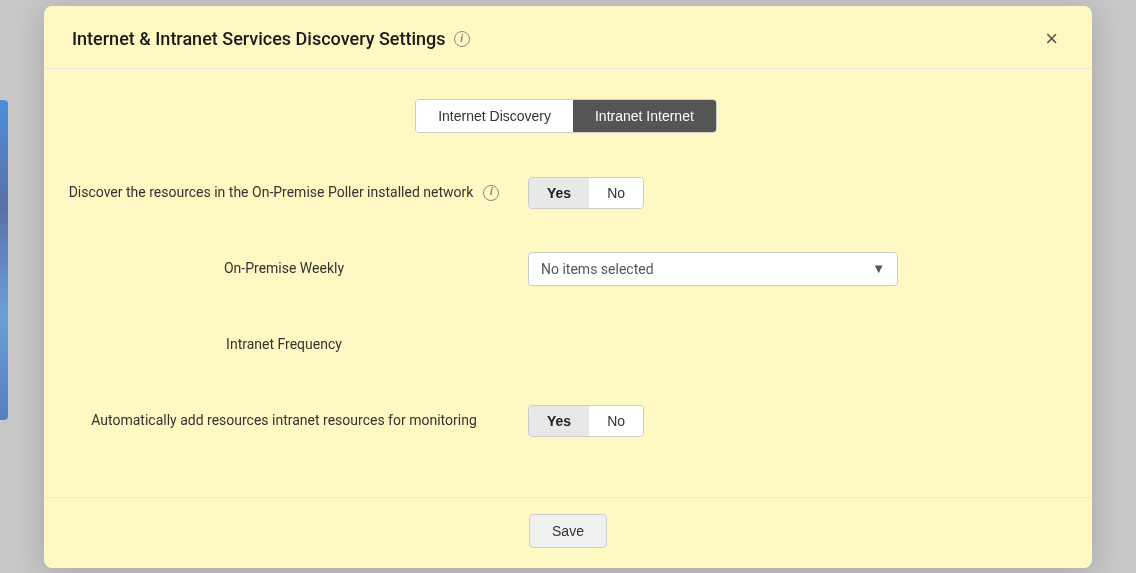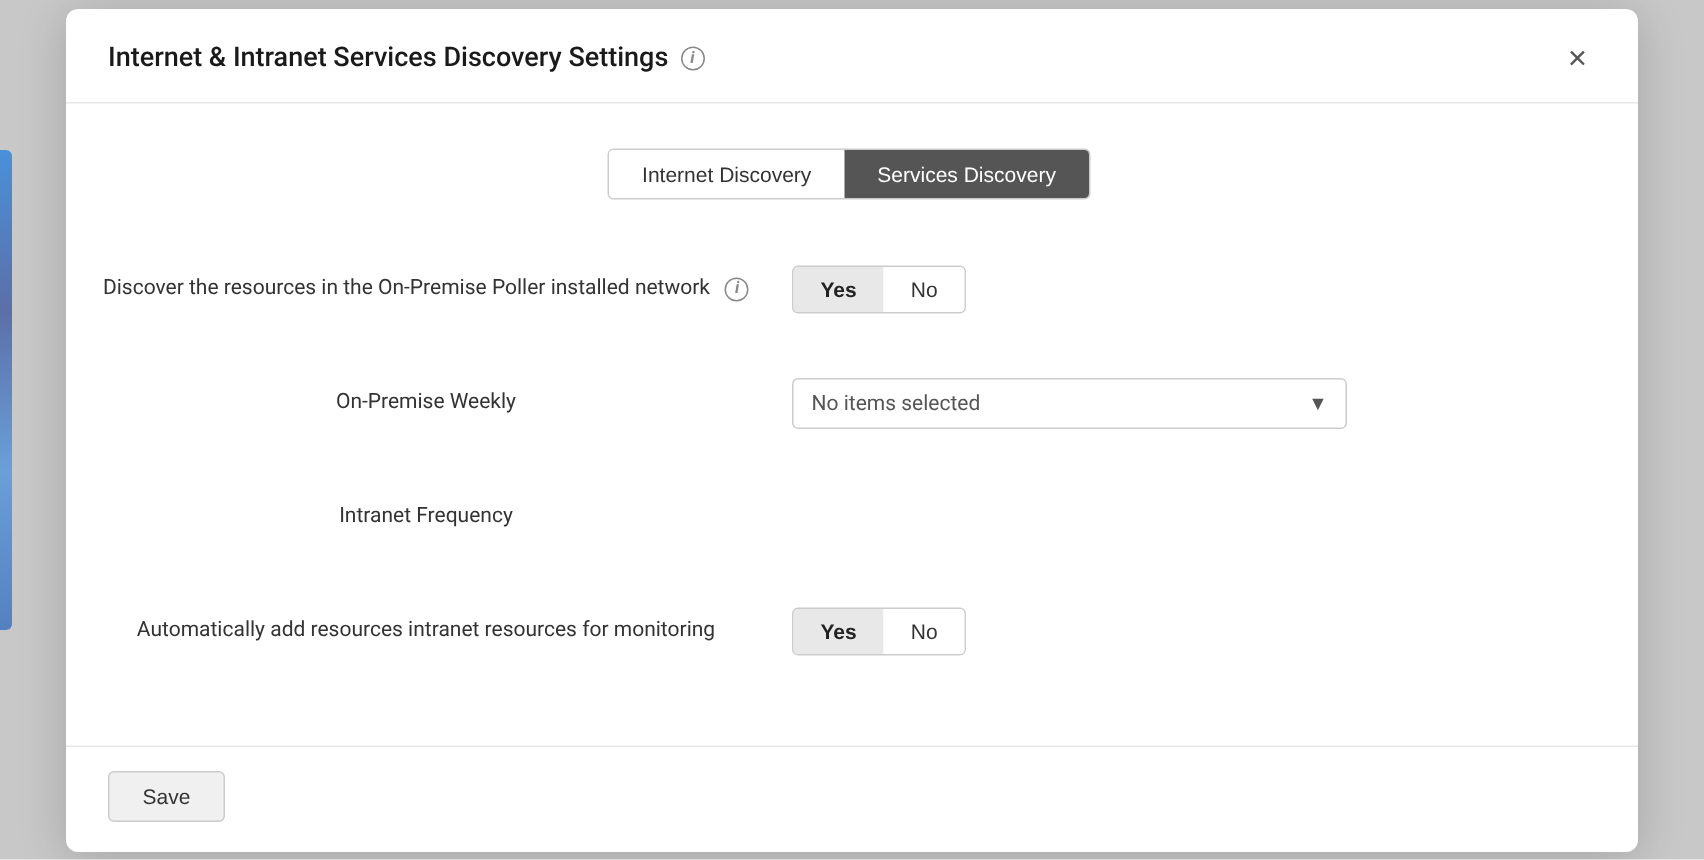--- a/index.html
+++ b/index.html
@@ -15,21 +15,21 @@
     }
     .modal-overlay {
       width: 1136px;
       height: 573px;
       display: flex;
       align-items: center;
       justify-content: center;
       position: relative;
     }
     .modal {
-      background: #ffffff;
+      background: #fef9c3;
       border-radius: 8px;
       width: 1048px;
       max-width: 1100px;
       box-shadow: 0 4px 32px rgba(0,0,0,0.18);
       overflow: hidden;
       position: relative;
     }
     .modal-header {
       display: flex;
       align-items: center;
@@ -179,20 +179,21 @@
       width: 16px;
       height: 16px;
       accent-color: #555;
       cursor: pointer;
     }
     .modal-footer {
       padding: 16px 28px 20px 28px;
       border-top: 1px solid #e8e8e8;
       display: flex;
       align-items: center;
+      justify-content: center;
     }
     .save-btn {
       padding: 8px 22px;
       font-size: 14px;
       background: #f0f0f0;
       border: 1px solid #ccc;
       border-radius: 4px;
       cursor: pointer;
       color: #333;
     }
@@ -220,21 +221,21 @@
         <span class="info-icon">i</span>
       </div>
       <button class="close-btn">×</button>
     </div>
 
     <div class="modal-body">
 
       <div class="tab-row">
         <div class="tab-group">
           <button class="tab-btn">Internet Discovery</button>
-          <button class="tab-btn active">Services Discovery</button>
+          <button class="tab-btn active">Intranet Internet</button>
         </div>
       </div>
 
       <div class="form-row">
         <div class="form-label">
           <span>Discover the resources in the On-Premise Poller installed network</span>
           <span class="info-icon">i</span>
         </div>
         <div class="form-control">
           <div class="yes-no-group">

